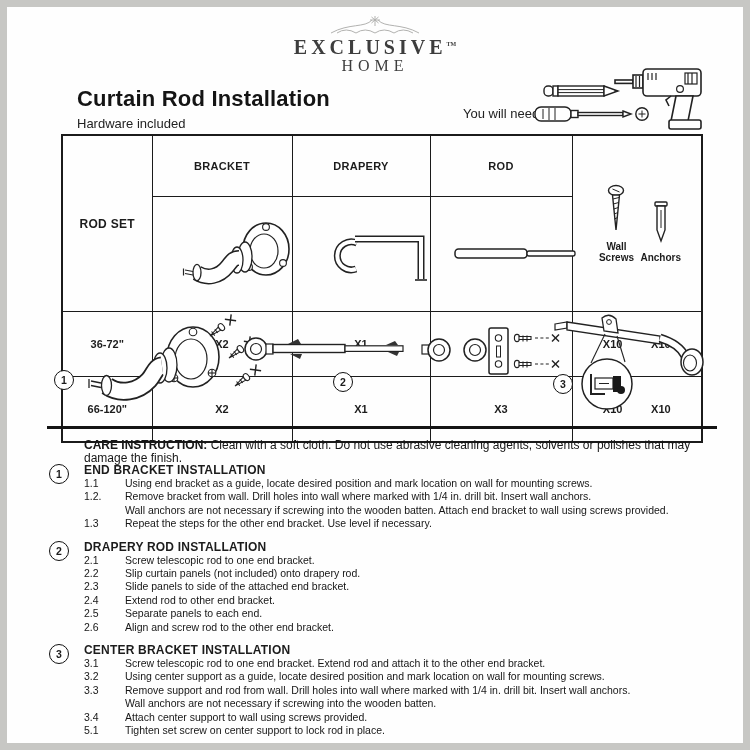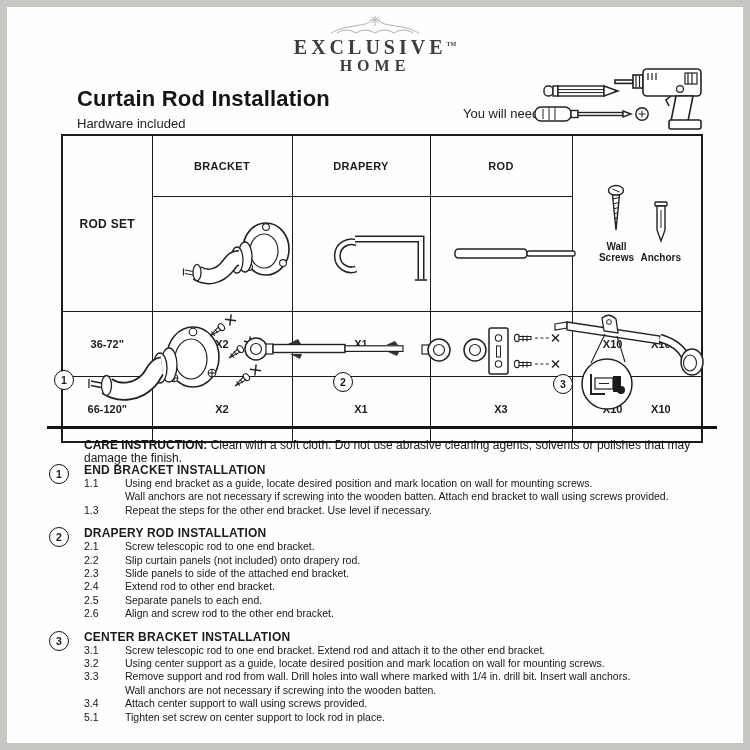--- a/index.html
+++ b/index.html
@@ -6,21 +6,21 @@
   .sheet{
     position:relative;width:750px;height:750px;box-sizing:border-box;
     border:7px solid #c7c7c4;background:#fefefe;overflow:hidden;
     font-family:"Liberation Sans",sans-serif;color:#1c1c1c;
   }
   
   .logo{position:absolute;top:7px;left:0;right:0;text-align:center;line-height:1.05;}
   .logo .ornament{display:block;margin:0 auto 1px auto;}
   .brand1{font-family:"Liberation Serif",serif;font-weight:600;font-size:20px;letter-spacing:4px;color:#3d3d3d;}
   .brand1 .tm{font-size:6px;vertical-align:super;letter-spacing:0;}
-  .brand2{font-family:"Liberation Serif",serif;font-weight:700;font-size:16px;letter-spacing:5px;color:#3d3d3d;}
+  .brand2{font-family:"Liberation Serif",serif;font-weight:400;font-size:16px;letter-spacing:5px;color:#3d3d3d;}
   
   .titleblock{position:absolute;left:57px;top:79px;margin-left:13px;}
   .titleblock h1{margin:0;font-size:22px;font-weight:bold;color:#141414;letter-spacing:0.2px;}
   .titleblock .sub{font-size:13px;margin-top:4px;color:#222;}
   .ywn{position:absolute;left:456px;top:99px;font-size:13px;color:#222;}
   .toolicon{position:absolute;}
   #pencil{left:536px;top:76px;}
   #screwdriver{left:527px;top:96px;}
   #drill{left:606px;top:57px;}
   
@@ -378,20 +378,24 @@
   <div class="sections">
 
     <div class="section">
       <div class="circnum">1</div>
       <div class="sechead">END BRACKET INSTALLATION</div>
       <div class="step">
           <span class="sn">1.1</span>
           <span class="st">Using end bracket as a guide, locate desired position and mark location on wall for mounting screws.</span>
         </div>
       <div class="step">
+          <span class="sn">1.2.</span>
+          <span class="st">Remove bracket from wall. Drill holes into wall where marked with 1/4 in. drill bit. Insert wall anchors.</span>
+        </div>
+      <div class="step">
           <span class="sn"></span>
           <span class="st">Wall anchors are not necessary if screwing into the wooden batten.  Attach end bracket to wall using screws provided.</span>
         </div>
       <div class="step">
           <span class="sn">1.3</span>
           <span class="st">Repeat the steps for the other end bracket. Use level if necessary.</span>
         </div>
     </div>
 
     <div class="section">

